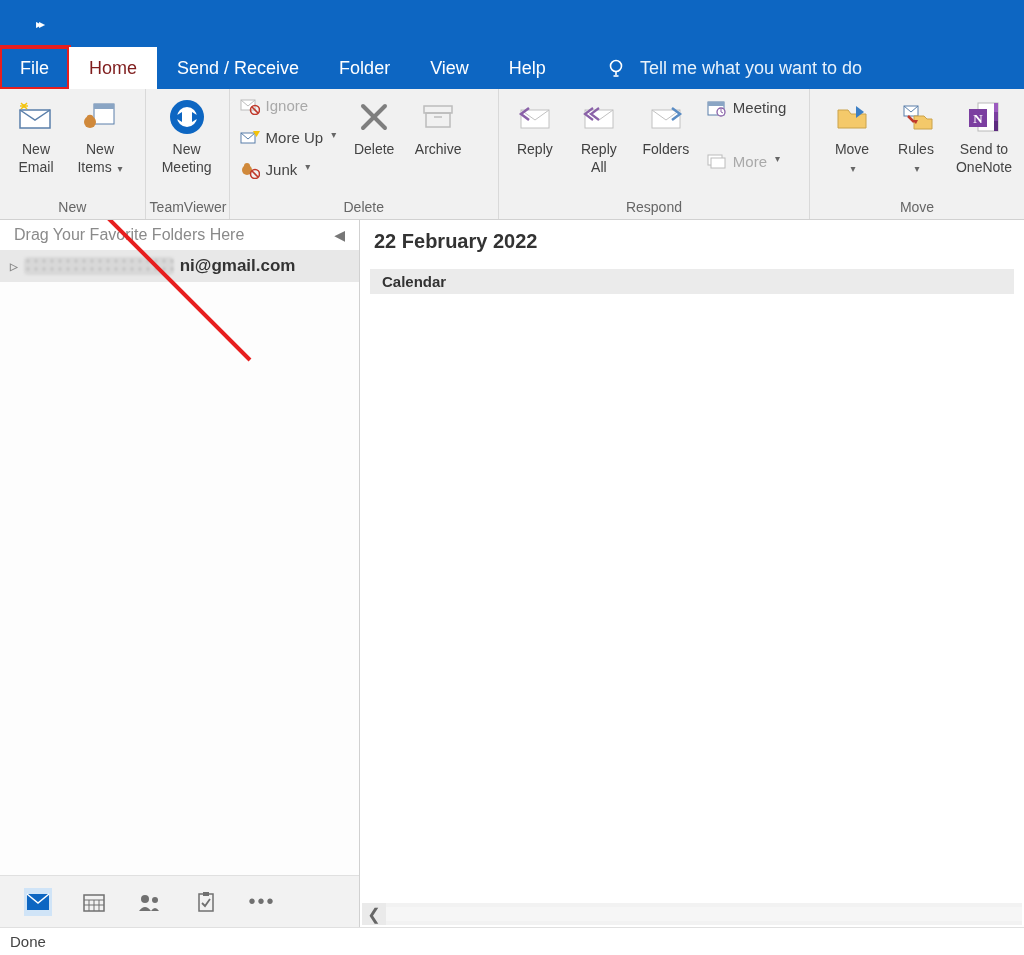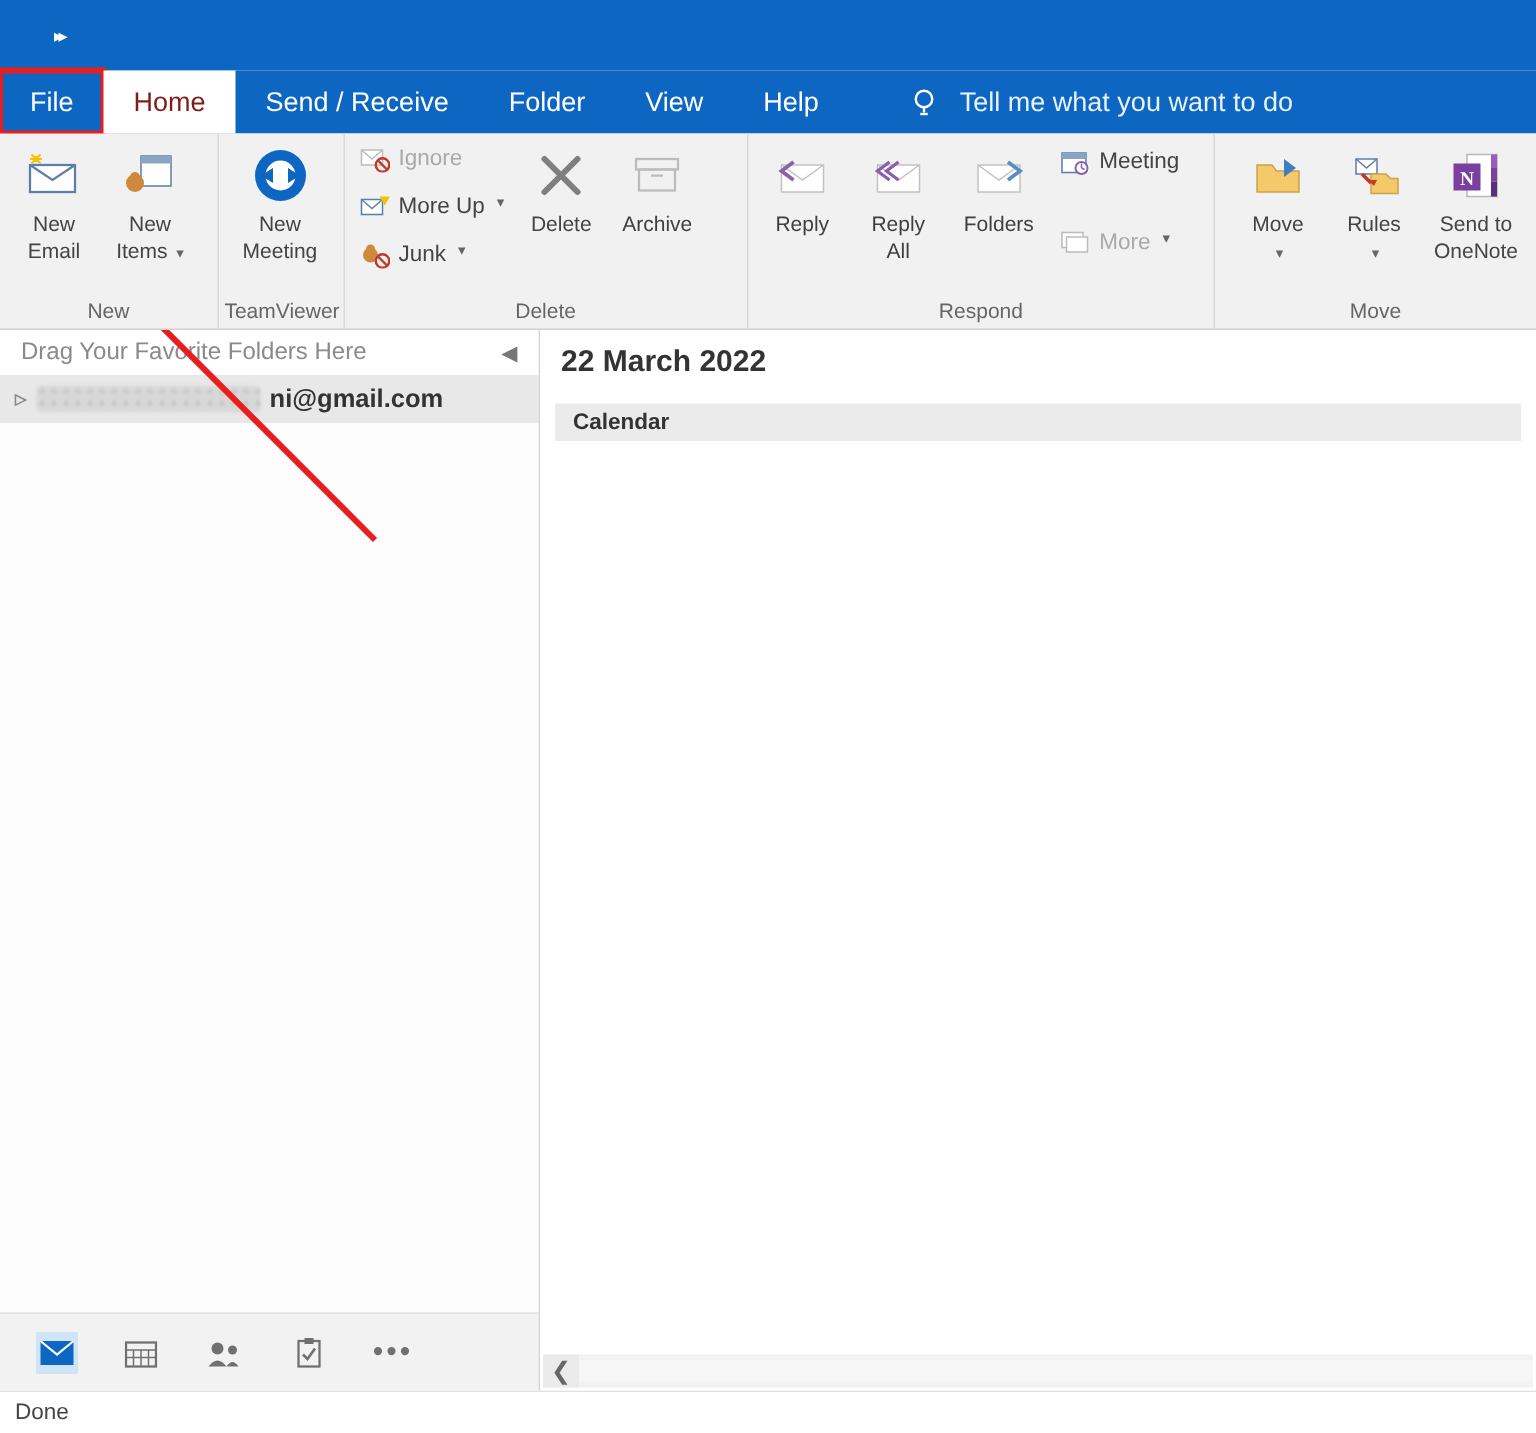--- a/index.html
+++ b/index.html
@@ -472,21 +472,21 @@
             <rect x="3" y="3" width="14" height="17" fill="none" stroke="#707070" stroke-width="1.5"></rect>
             <rect x="7" y="1" width="6" height="4" fill="#707070"></rect>
             <polyline points="6,12 9,15 14,8" fill="none" stroke="#707070" stroke-width="1.8"></polyline>
           </svg>
       </span>
       <span class="peek" style="font-size:20px;letter-spacing:2px">•••</span>
     </div>
   </div>
 
   <div class="content">
-    <div class="date-hdr">22 March 2022</div>
+    <div class="date-hdr">22 February 2022</div>
     <div class="cal-header">Calendar</div>
     <div class="cal-body"></div>
     <div class="hscroll">
       <div class="larr">❮</div>
       <div class="track"></div>
     </div>
   </div>
 
   <svg class="arrow-overlay" width="1024" height="720">
     <defs>

